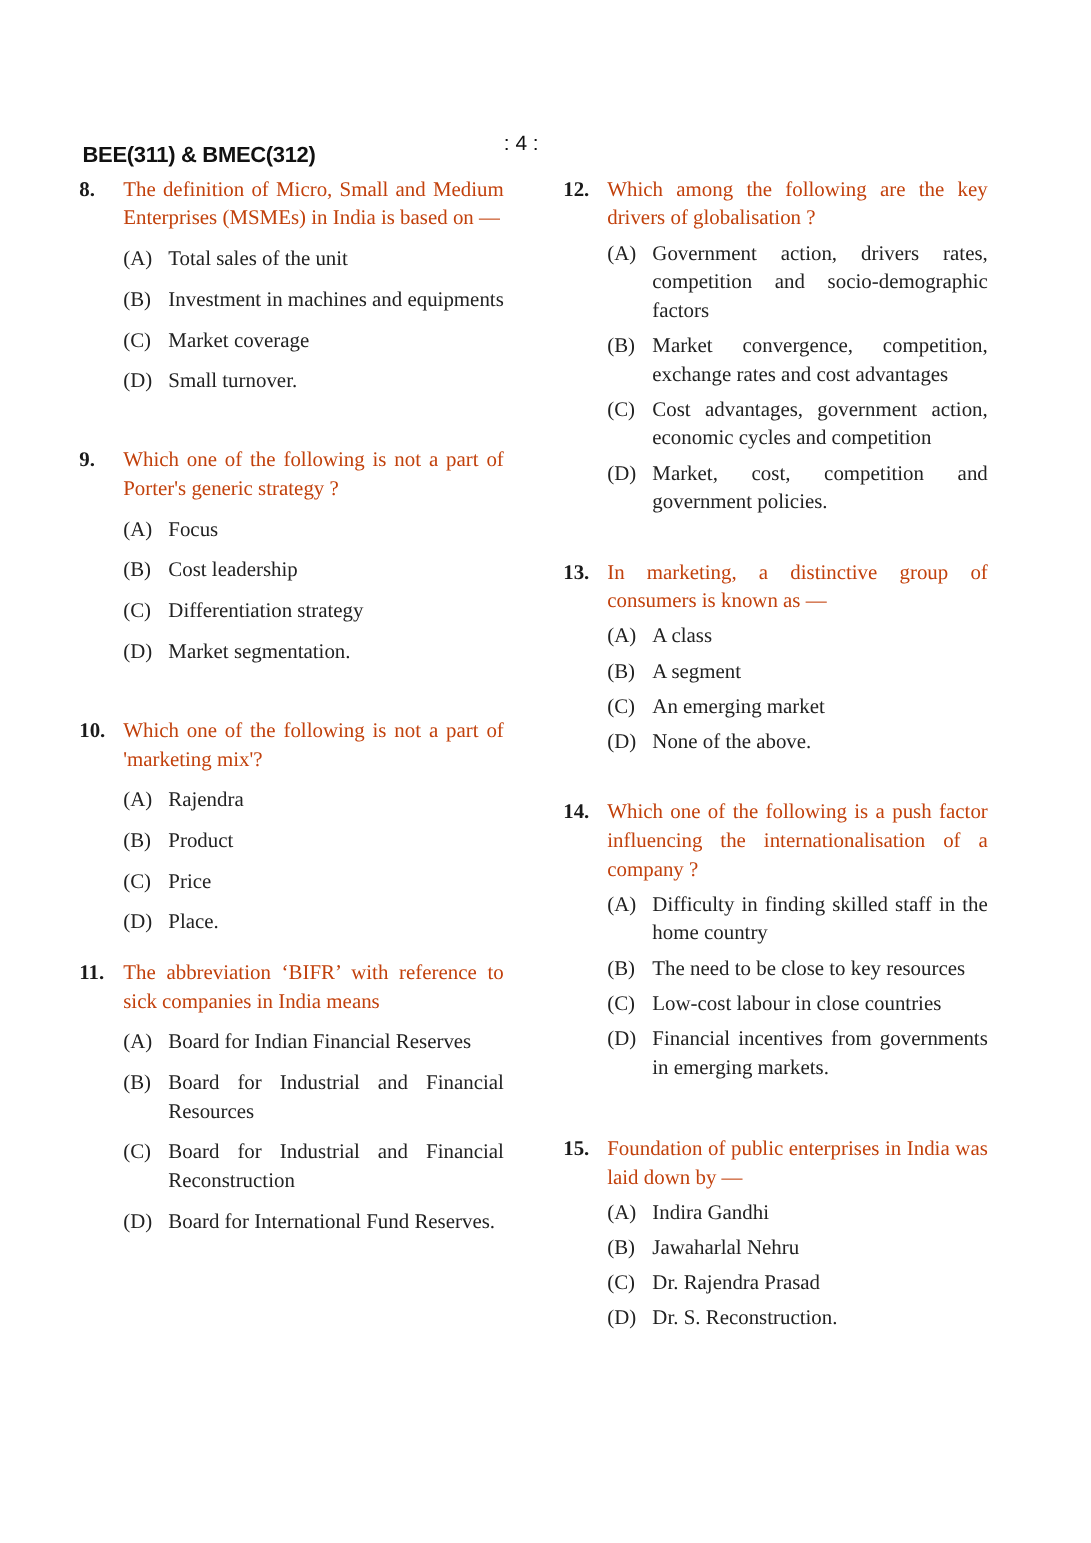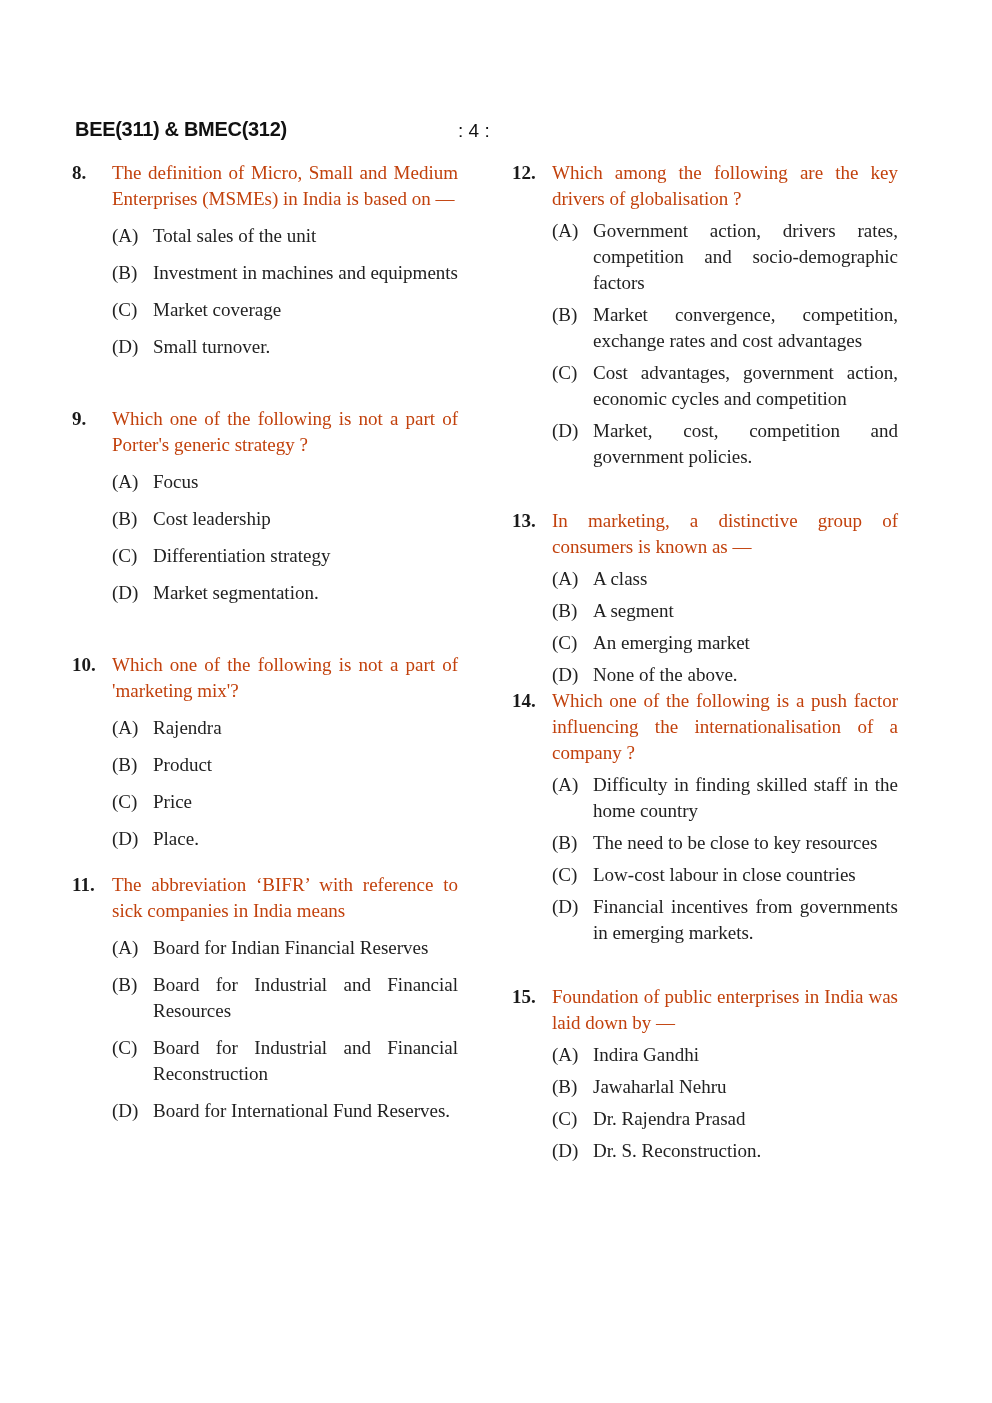--- a/index.html
+++ b/index.html
@@ -1,18 +1,18 @@
 <!DOCTYPE html>
 <html><head>
   <meta charset="utf-8">
   <style>
     html, body { margin: 0; padding: 0; background: #ffffff; }
     body { width: 992px; height: 1403px; position: relative; overflow: hidden;
            font-family: "Liberation Serif", "DejaVu Serif", serif; color: #1a1a1a; }
-    .header-code { position: absolute; left: 75px; top: 118px; font-family: "Liberation Sans", "DejaVu Sans", sans-serif;
+    .header-code { position: absolute; left: 75px; top: 130px; font-family: "Liberation Sans", "DejaVu Sans", sans-serif;
                    font-weight: bold; font-size: 20px; letter-spacing: -0.3px; color: #111; }
     .page-num { position: absolute; left: 458px; top: 120px; font-family: "Liberation Sans", "DejaVu Sans", sans-serif;
                 font-size: 19px; color: #111; }
     .col { position: absolute; }
     .col-left { left: 72px; top: 160px; width: 386px; }
     .col-right { left: 512px; top: 160px; width: 386px; }
     .question { position: relative; }
     .q-num { position: absolute; left: 0; top: 0; font-weight: bold; font-size: 19px; line-height: 26px; }
     .q-text { margin-left: 40px; font-size: 19px; line-height: 26px; text-align: justify; color: #c2410c; }
     .opts { margin-left: 40px; }
@@ -165,21 +165,21 @@
           <span class="opt-label">(C)</span>
           <span class="opt-text">An emerging market</span>
         </div>
       <div class="opt">
           <span class="opt-label">(D)</span>
           <span class="opt-text">None of the above.</span>
         </div>
     </div>
   </div>
 
-  <div class="question" style="">
+  <div class="question" style="margin-top:38px;">
     <span class="q-num">14.</span>
     <div class="q-text">Which one of the following is a push factor influencing the internationalisation of a company ?</div>
     <div class="opts">
       <div class="opt">
           <span class="opt-label">(A)</span>
           <span class="opt-text">Difficulty in finding skilled staff in the home country</span>
         </div>
       <div class="opt">
           <span class="opt-label">(B)</span>
           <span class="opt-text">The need to be close to key resources</span>
@@ -188,21 +188,21 @@
           <span class="opt-label">(C)</span>
           <span class="opt-text">Low-cost labour in close countries</span>
         </div>
       <div class="opt">
           <span class="opt-label">(D)</span>
           <span class="opt-text">Financial incentives from governments in emerging markets.</span>
         </div>
     </div>
   </div>
 
-  <div class="question" style="margin-top:38px;font-family:Liberation Serif, serif;">
+  <div class="question" style="margin-top:48px;font-family:Liberation Serif, serif;">
     <span class="q-num">15.</span>
     <div class="q-text">Foundation of public enterprises in India was laid down by —</div>
     <div class="opts">
       <div class="opt">
           <span class="opt-label">(A)</span>
           <span class="opt-text">Indira Gandhi</span>
         </div>
       <div class="opt">
           <span class="opt-label">(B)</span>
           <span class="opt-text">Jawaharlal Nehru</span>

